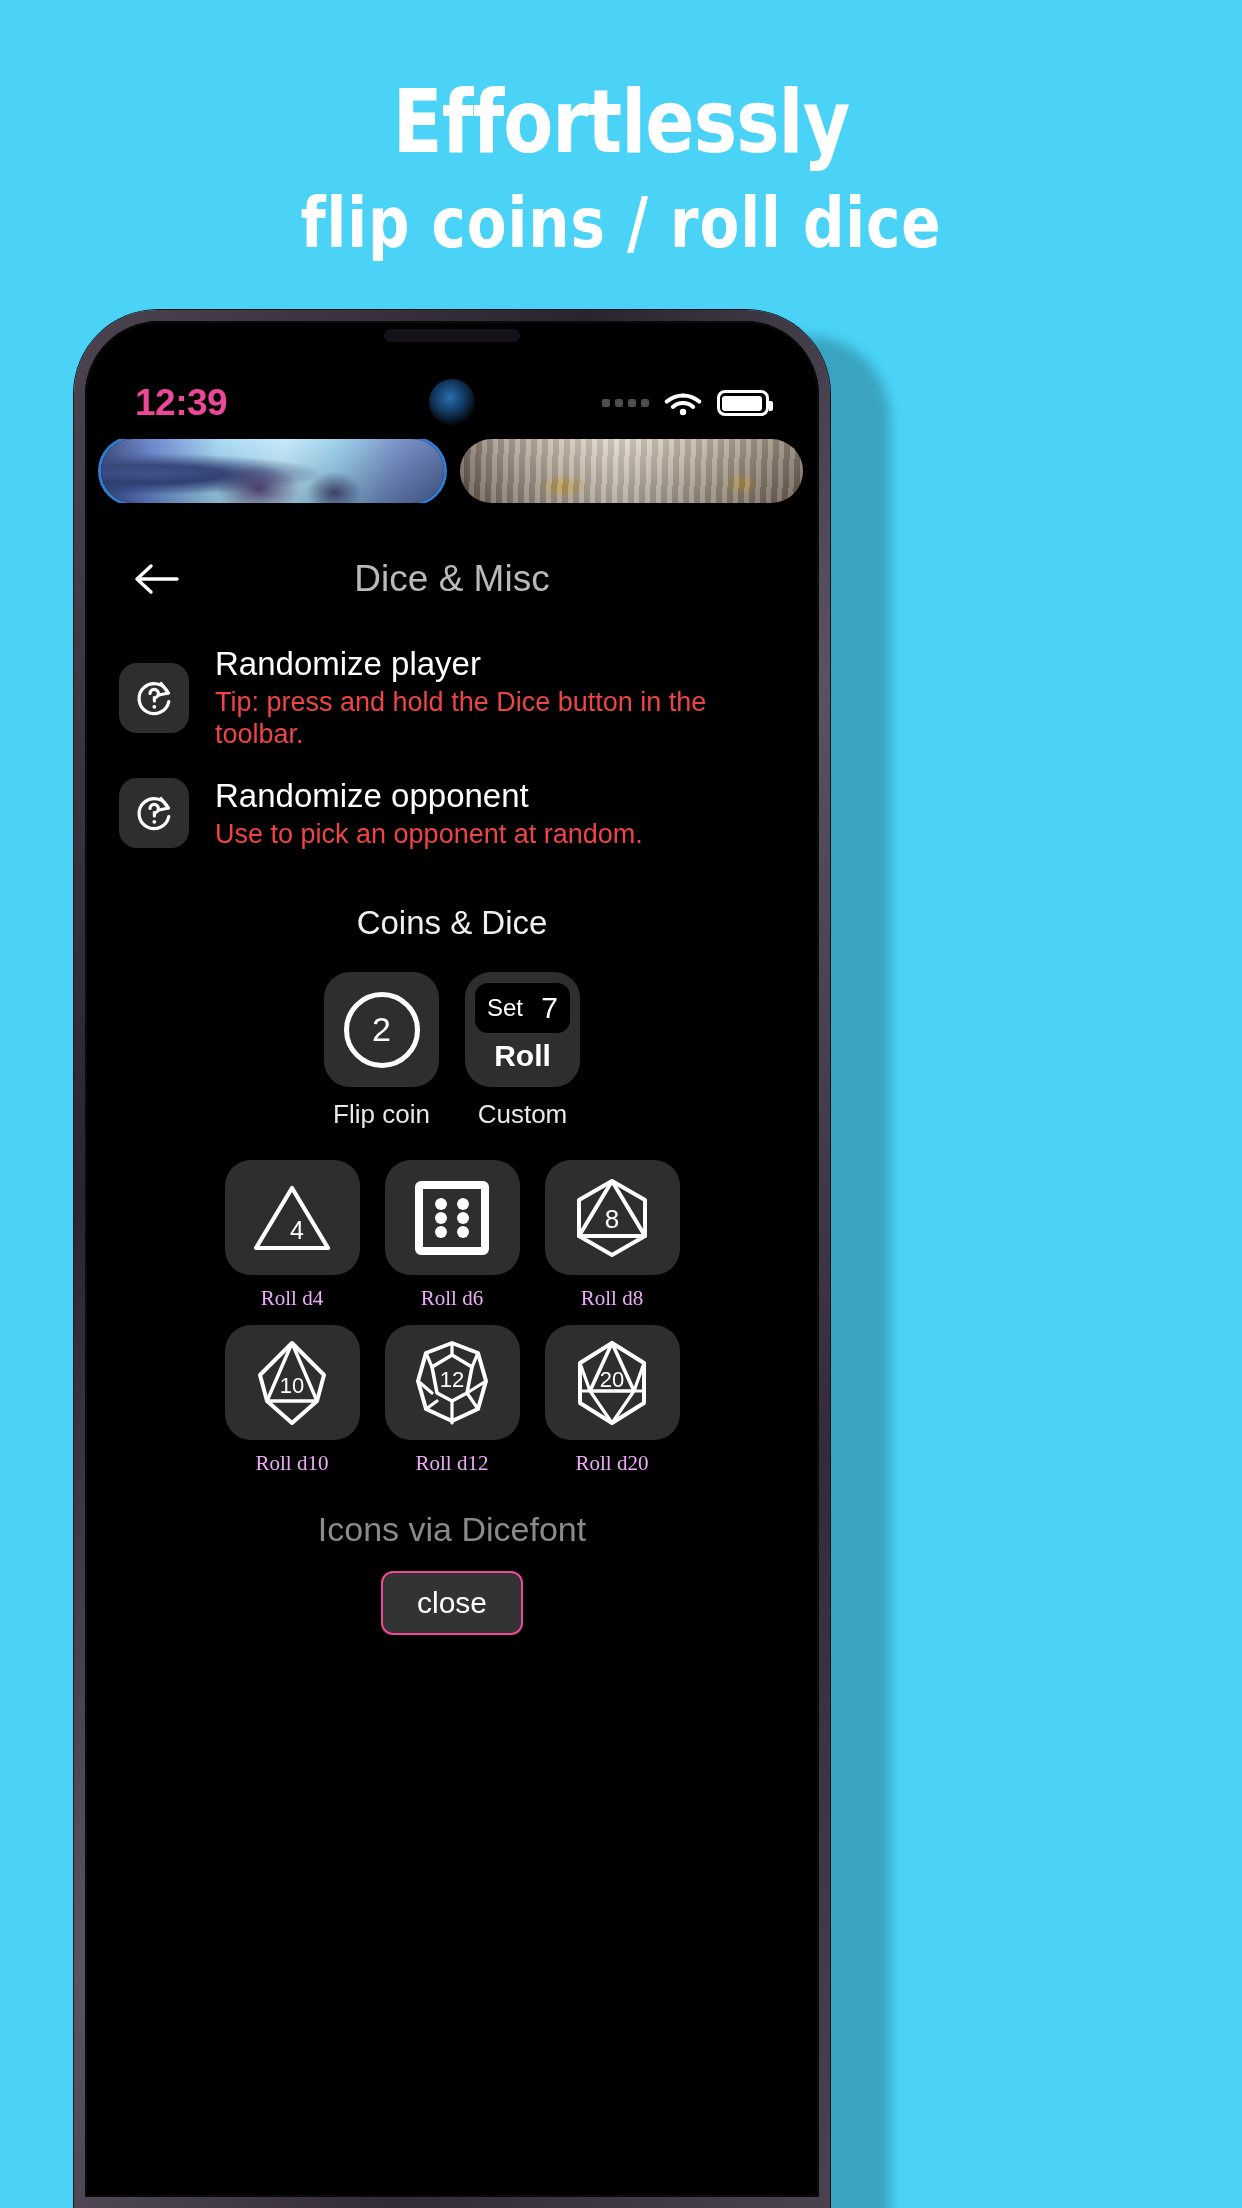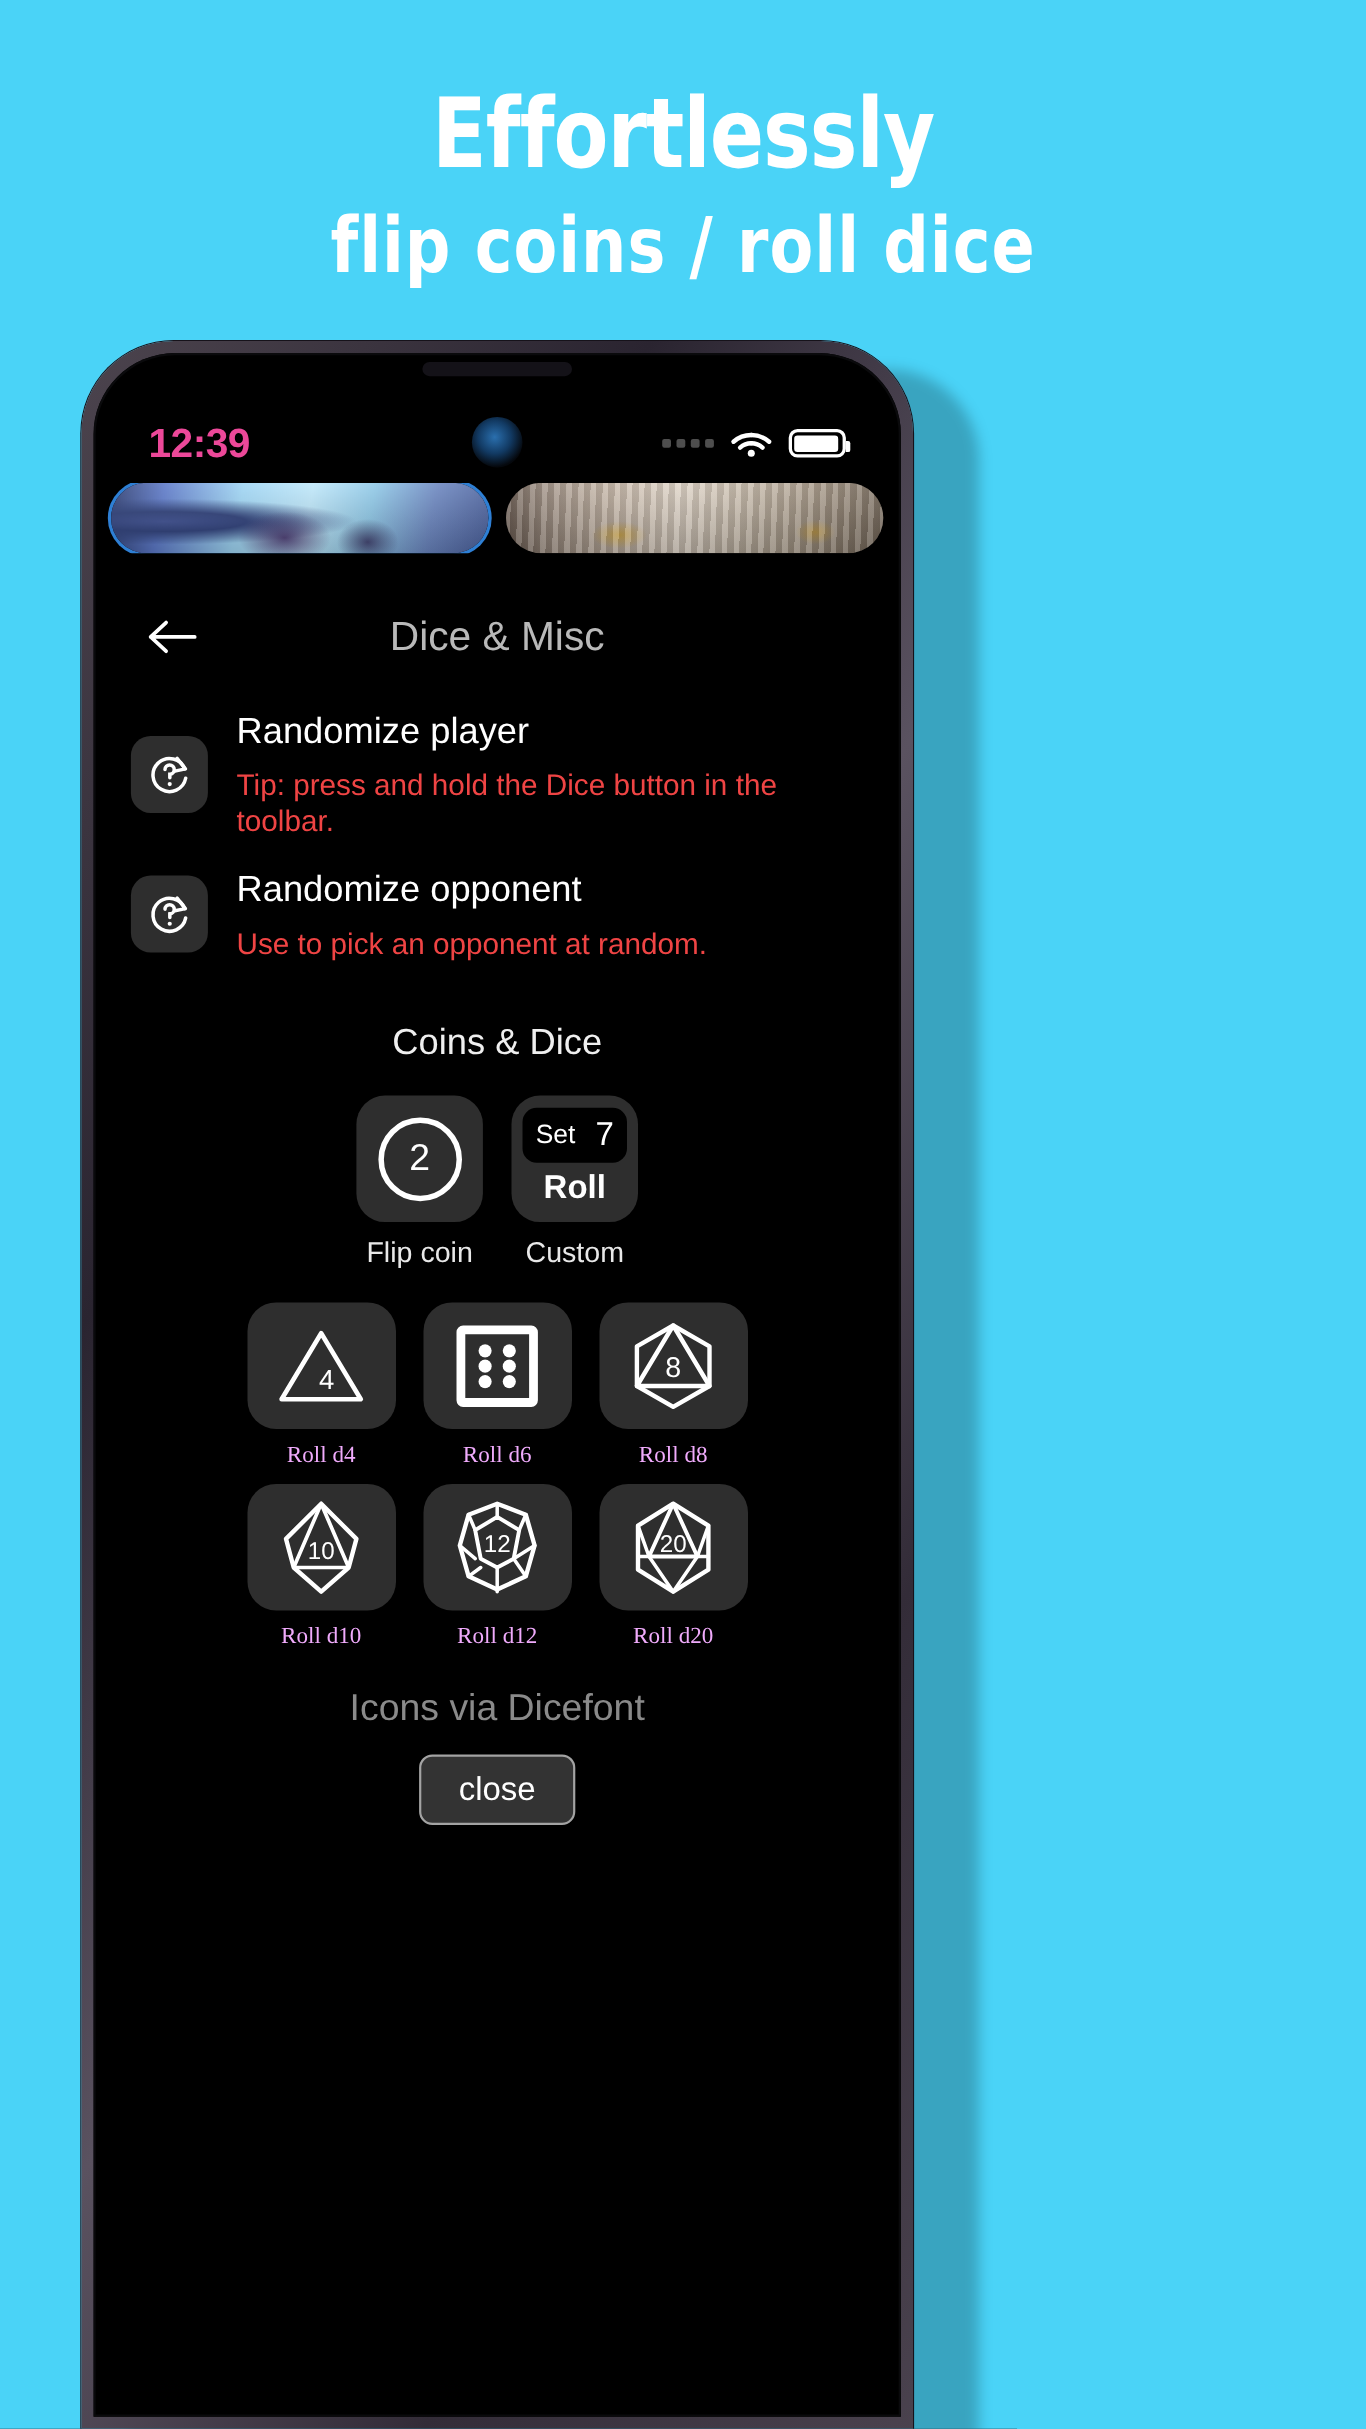--- a/index.html
+++ b/index.html
@@ -184,21 +184,21 @@
     display: flex; align-items: center; gap: 26px;
     padding: 8px 34px;
     margin-top: 10px;
   }
   .list-icon {
     width: 70px; height: 70px; flex: 0 0 70px;
     border-radius: 18px;
     background: #2e2e2e;
     display: flex; align-items: center; justify-content: center;
   }
-  .list-texts { display: flex; flex-direction: column; gap: 15px; min-width: 0; }
+  .list-texts { display: flex; flex-direction: column; gap: 3px; min-width: 0; }
   .list-title { font-size: 33px; color: #fff; font-weight: 400; line-height: 1.15; }
   .list-sub { font-size: 27px; color: #ef4444; line-height: 1.2; }
 
   .section-title {
     text-align: center;
     font-size: 33px;
     color: #efefef;
     margin-top: 46px;
   }
 
@@ -267,21 +267,21 @@
     text-align: center;
     font-size: 34px;
     color: #8a8a8a;
   }
   .close-wrap { margin-top: 22px; display: flex; justify-content: center; }
   .close-btn {
     min-width: 130px;
     padding: 13px 34px;
     border-radius: 12px;
     background: #333;
-    border: 2px solid #a3a3a3;
+    border: 2px solid #ec4899;
     color: #fff;
     font-size: 30px;
     font-family: "Liberation Sans", sans-serif;
   }
 </style>
 </head>
 <body>
 
 <div class="promo">
   <div class="promo-line1">Effortlessly</div>

